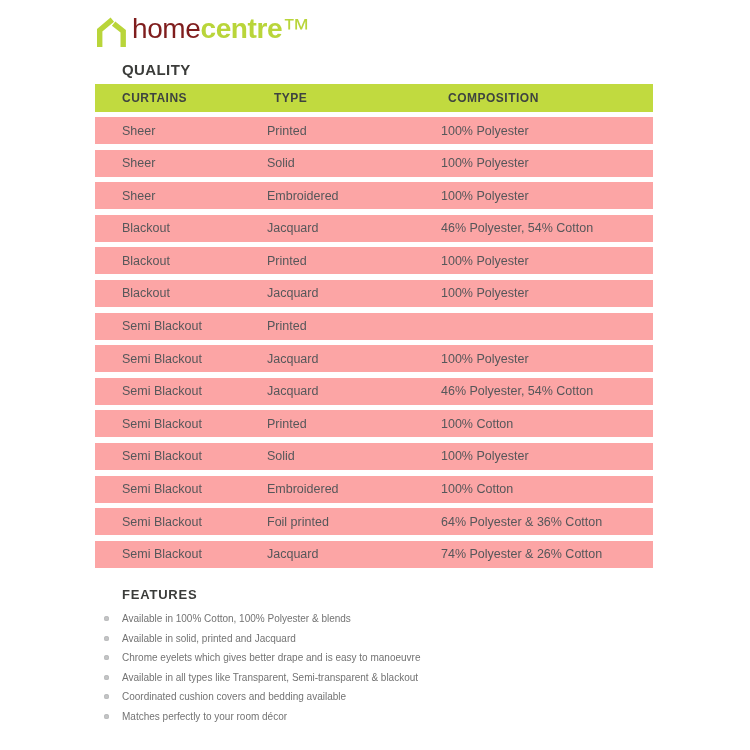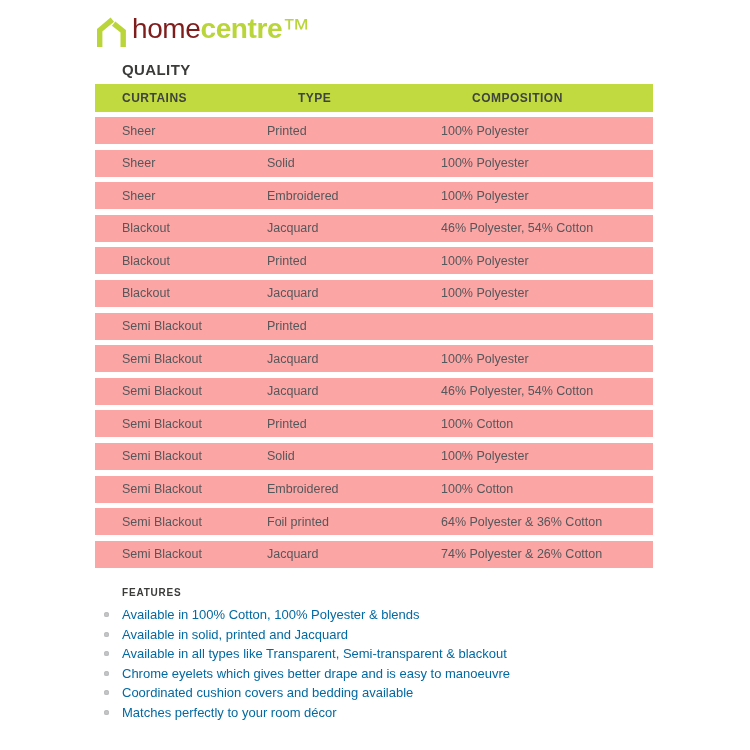--- a/index.html
+++ b/index.html
@@ -37,38 +37,38 @@
     grid-template-columns:145px 174px auto;
     align-items:center;
     padding-left:27px;
   }
   .t-head {
     height:28px; margin-bottom:5px;
     background:var(--band-green,#c1da3f);
     font-size:12px; font-weight:bold; letter-spacing:0.5px;
     color:#3e4340;
   }
-  .t-head .hcell-2, .t-head .hcell-3 { padding-left:7px;margin-left:24px; }
+  .t-head .hcell-2, .t-head .hcell-3 { padding-left:7px; }
   .t-row {
     height:27px; margin-bottom:5.6px;
     background:#fca5a5;
     font-size:12.5px; color:#56575a;
   }
 
   
   .features { position:absolute; left:95px; top:587px; width:558px; }
   .features-title {
     margin-left:27px; margin-bottom:10px;
-    font-size:10px; font-weight:bold; letter-spacing:0.8px;
+    font-size:13px; font-weight:bold; letter-spacing:0.8px;
     color:#3b3c3a;
   }
   .features-list { list-style:none; }
   .features-list li {
     position:relative; padding-left:27px; margin-bottom:6.5px;
-    font-size:13px; line-height:13px; color:#0369a1;
+    font-size:10px; line-height:13px; color:#737373;
   }
   .bullet-dot {
     position:absolute; left:9px; top:4px;
     width:5px; height:5px; border-radius:50%;
     background:#c4c5c6;
     box-shadow:inset 0 0 0 1px #bcbdbe;
   }
 </style>
 </head>
 <body>
@@ -162,20 +162,20 @@
           <div>74% Polyester &amp; 26% Cotton</div>
         </div>
       </div>
   </div>
 
   <div class="features">
     <div class="features-title">FEATURES</div>
     <ul class="features-list" id="features-list">
         <li><span class="bullet-dot"></span><span>Available in 100% Cotton, 100% Polyester &amp; blends</span></li>
         <li><span class="bullet-dot"></span><span>Available in solid, printed and Jacquard</span></li>
+        <li><span class="bullet-dot"></span><span>Chrome eyelets which gives better drape and is easy to manoeuvre</span></li>
         <li><span class="bullet-dot"></span><span>Available in all types like Transparent, Semi-transparent &amp; blackout</span></li>
-        <li><span class="bullet-dot"></span><span>Chrome eyelets which gives better drape and is easy to manoeuvre</span></li>
         <li><span class="bullet-dot"></span><span>Coordinated cushion covers and bedding available</span></li>
         <li><span class="bullet-dot"></span><span>Matches perfectly to your room décor</span></li>
       </ul>
   </div>
 
 </div>
 
 </body></html>

